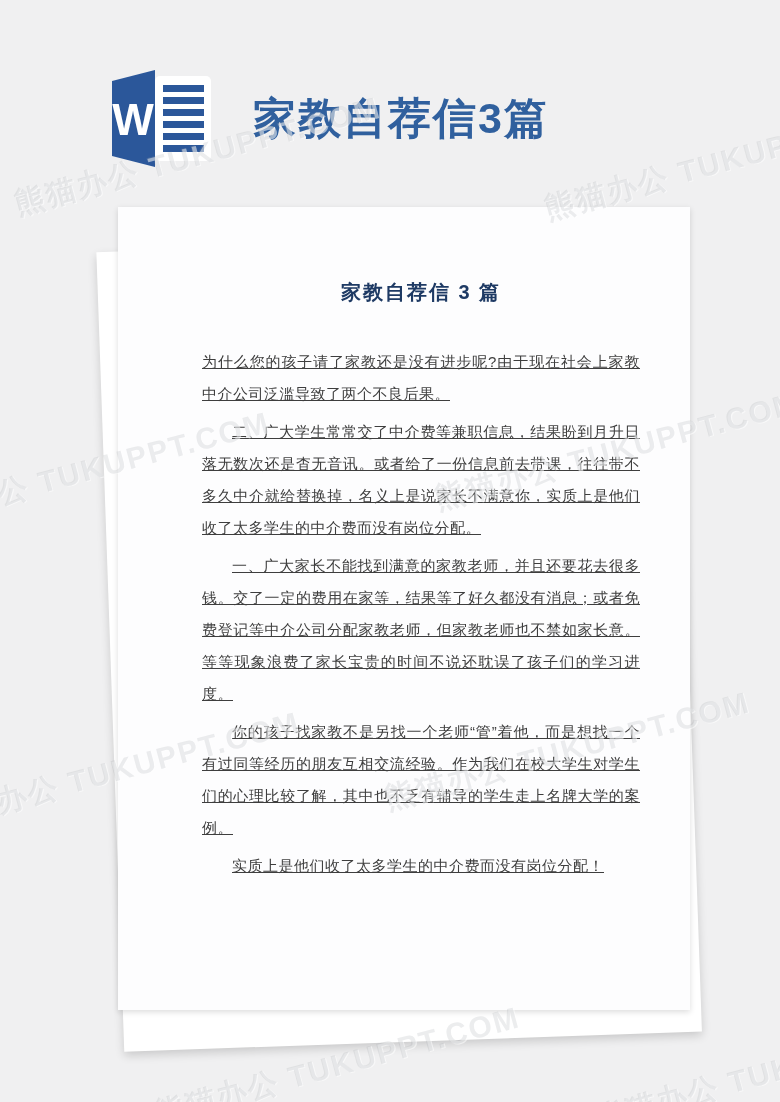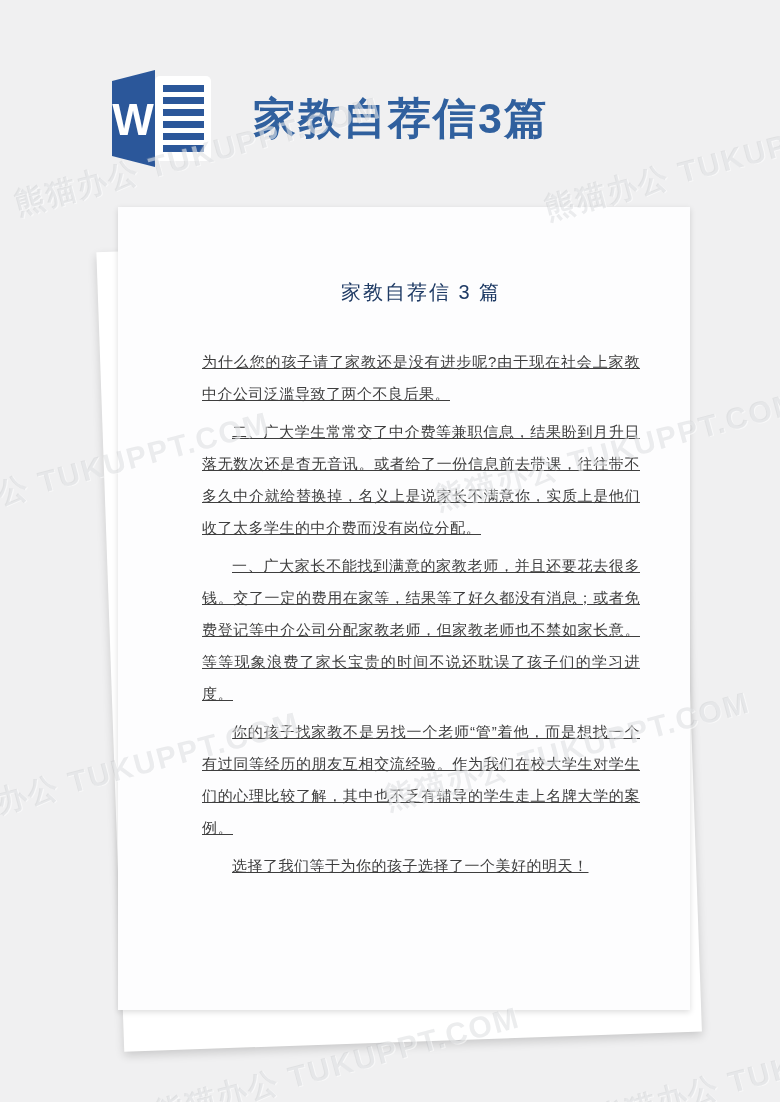--- a/index.html
+++ b/index.html
@@ -35,21 +35,21 @@
     box-shadow: 0 2px 6px rgba(0,0,0,0.14);
     z-index: 2;
     box-sizing: border-box;
     padding: 72px 50px 0 84px;
   }
 
   
   .doc-title {
     text-align: center;
     color: #1e3a64;
-    font-size: 20px; font-weight: 400;
+    font-size: 20px; font-weight: 700;
     letter-spacing: 2px;
     margin: 0 0 40px 0;
   }
   .doc-body p {
     margin: 0 0 6px 0;
     font-size: 15px;
     line-height: 32px;
     color: #3e3e3e;
     text-align: justify;
     letter-spacing: 0.5px;
@@ -95,21 +95,21 @@
   <div class="sheet-back"></div>
 
   <div class="sheet-front">
     <h1 class="doc-title">家教自荐信 3 篇</h1>
     <div class="doc-body">
 
     <p>为什么您的孩子请了家教还是没有进步呢?由于现在社会上家教中介公司泛滥导致了两个不良后果。</p>
         <p class="indent">二、广大学生常常交了中介费等兼职信息，结果盼到月升日落无数次还是杳无音讯。或者给了一份信息前去带课，往往带不多久中介就给替换掉，名义上是说家长不满意你，实质上是他们收了太多学生的中介费而没有岗位分配。</p>
         <p class="indent">一、广大家长不能找到满意的家教老师，并且还要花去很多钱。交了一定的费用在家等，结果等了好久都没有消息；或者免费登记等中介公司分配家教老师，但家教老师也不禁如家长意。等等现象浪费了家长宝贵的时间不说还耽误了孩子们的学习进度。</p>
         <p class="indent">你的孩子找家教不是另找一个老师“管”着他，而是想找一个有过同等经历的朋友互相交流经验。作为我们在校大学生对学生们的心理比较了解，其中也不乏有辅导的学生走上名牌大学的案例。</p>
-        <p class="indent">选择了我们等于为你的孩子选择了一个美好的明天！</p>
+        <p class="indent">实质上是他们收了太多学生的中介费而没有岗位分配！</p>
       </div>
   </div>
 
   <div>
     <span class="wm" style="left:10px;  top:185px;">熊猫办公 TUKUPPT.COM</span>
     <span class="wm" style="left:540px; top:190px;">熊猫办公 TUKUPPT.COM</span>
     <span class="wm" style="left:-100px;top:500px;">熊猫办公 TUKUPPT.COM</span>
     <span class="wm" style="left:430px; top:480px;">熊猫办公 TUKUPPT.COM</span>
     <span class="wm" style="left:-70px; top:800px;">熊猫办公 TUKUPPT.COM</span>
     <span class="wm" style="left:380px; top:780px;">熊猫办公 TUKUPPT.COM</span>

